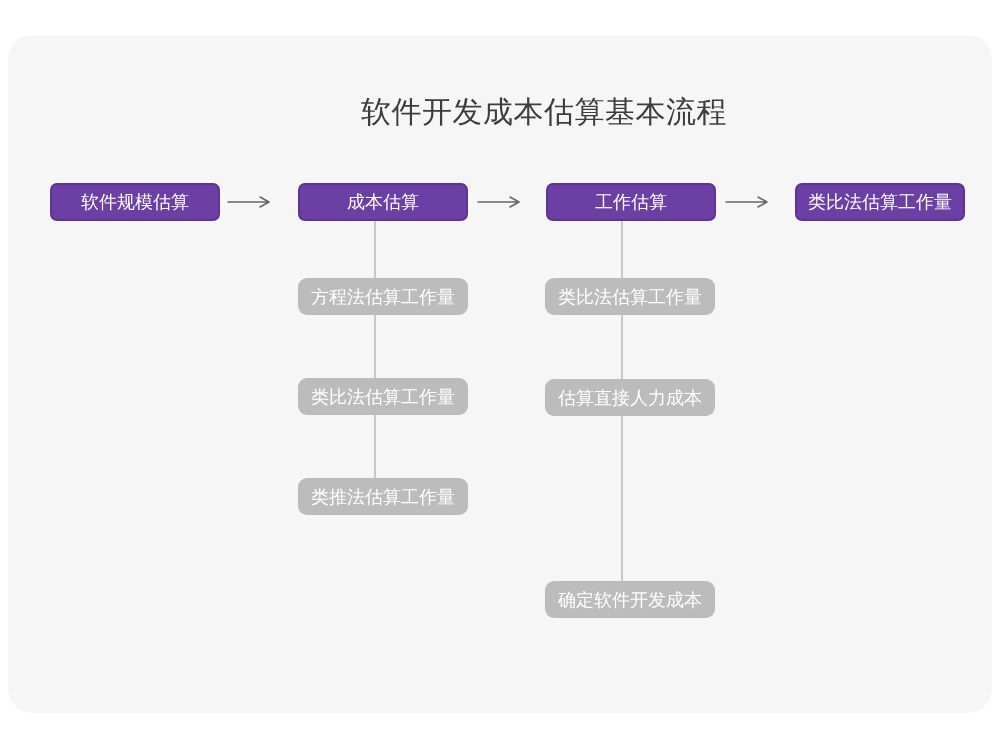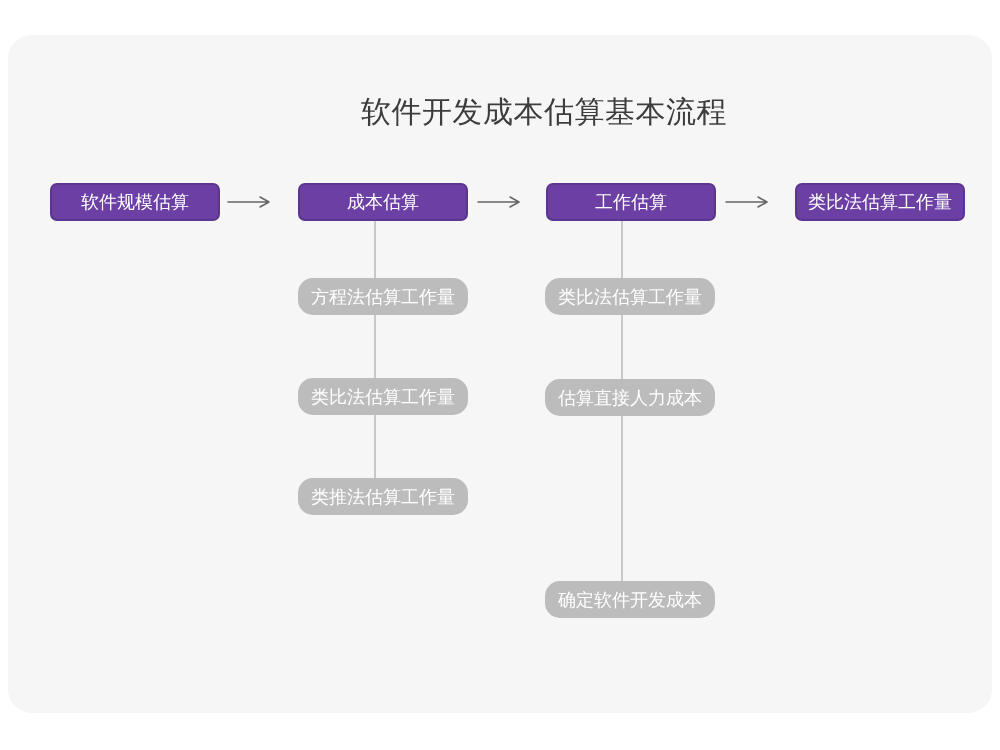--- a/index.html
+++ b/index.html
@@ -33,21 +33,21 @@
     z-index:2;
     margin-left:8px;
   }
   .node-purple{
     background:var(--primary-purple);
     border:2px solid var(--purple-border);
     border-radius:7px;
   }
   .node-gray{
     background:var(--gray-node);
-    border-radius:15px;
+    border-radius:9px;
     height:37px;
   }
   .vline{
     position:absolute;width:2px;background:var(--connector-gray);z-index:1;
   }
   .arrow{
     position:absolute;width:44px;height:14px;z-index:1;
   }
   .arrow svg{display:block;}
 </style>

